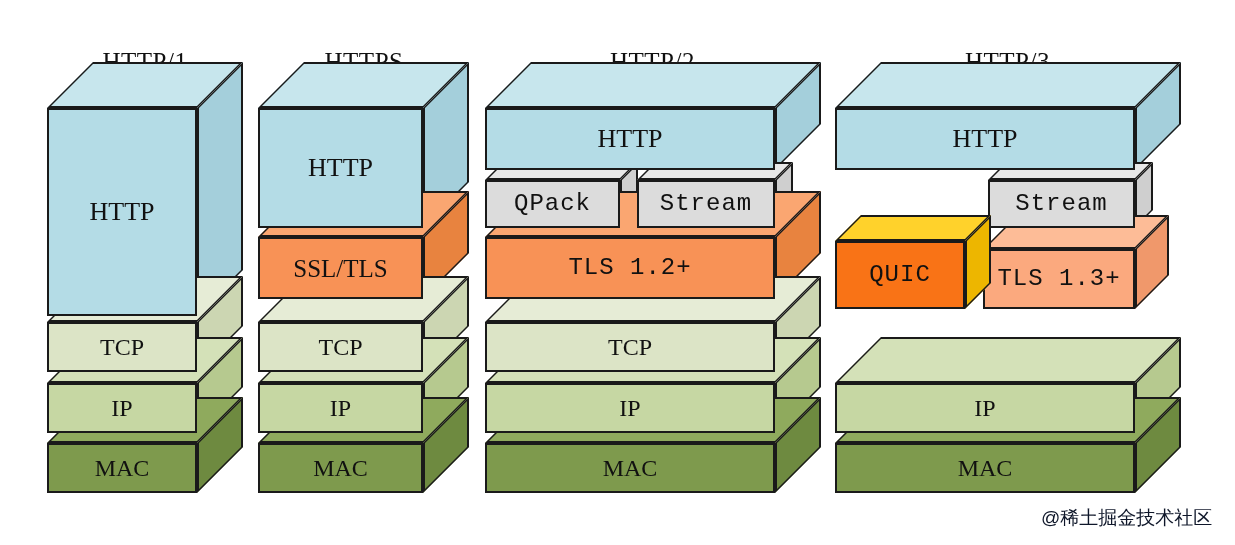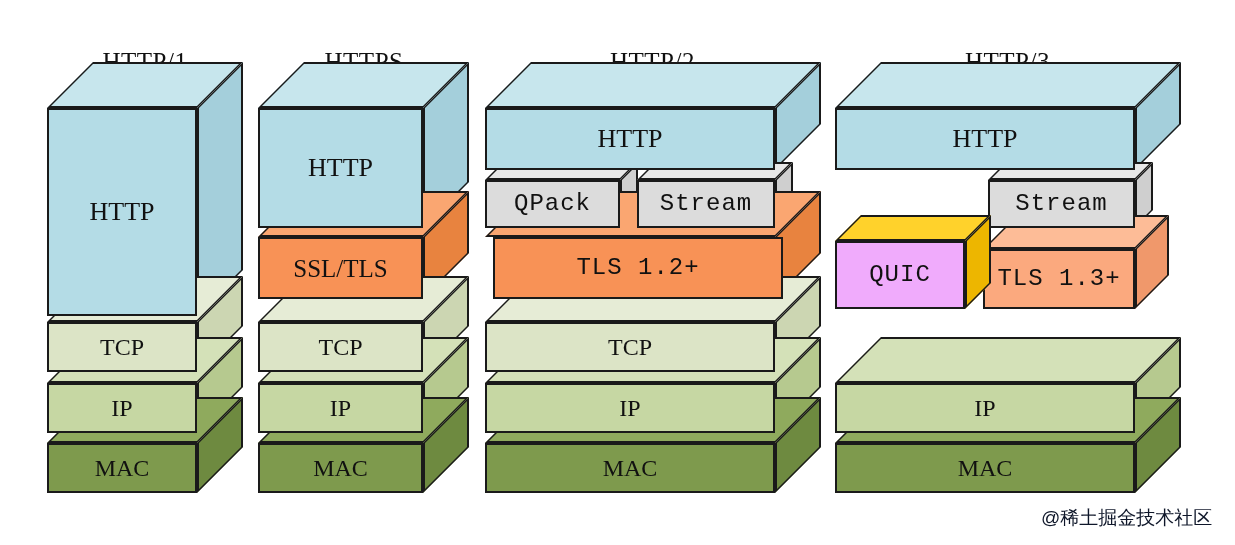--- a/index.html
+++ b/index.html
@@ -140,21 +140,21 @@
   <div class="slab" style="left:637px;top:180px;width:138px;height:48px;">
     <div class="side" style="left:138px;width:18px;background:#CFCFCF;"></div>
     <div class="top" style="top:-18px;height:18px;background:#E8E8E8;"></div>
     <div class="front" style="background:#DCDCDC;">
       <span class="lbl mono" style="font-size:24px;">Stream</span>
     </div>
   </div>
   <div class="slab" style="left:485px;top:237px;width:290px;height:62px;">
     <div class="side" style="left:290px;width:46px;background:#E8833F;"></div>
     <div class="top" style="top:-46px;height:46px;background:#FAA671;"></div>
-    <div class="front" style="background:#F89256;margin-left:8px;">
+    <div class="front" style="background:#F89256;">
       <span class="lbl mono" style="font-size:24px;">TLS 1.2+</span>
     </div>
   </div>
   <div class="slab" style="left:485px;top:322px;width:290px;height:50px;">
     <div class="side" style="left:290px;width:46px;background:#CCD6B2;"></div>
     <div class="top" style="top:-46px;height:46px;background:#E6ECD6;"></div>
     <div class="front" style="background:#DCE4C6;">
       <span class="lbl serif" style="font-size:24px;">TCP</span>
     </div>
   </div>
@@ -183,21 +183,21 @@
   <div class="slab" style="left:988px;top:180px;width:147px;height:48px;">
     <div class="side" style="left:147px;width:18px;background:#CFCFCF;"></div>
     <div class="top" style="top:-18px;height:18px;background:#E8E8E8;"></div>
     <div class="front" style="background:#DCDCDC;">
       <span class="lbl mono" style="font-size:24px;">Stream</span>
     </div>
   </div>
   <div class="slab" style="left:835px;top:241px;width:130px;height:68px;z-index:5;">
     <div class="side" style="left:130px;width:26px;background:#EDB600;"></div>
     <div class="top" style="top:-26px;height:26px;background:#FFD22B;"></div>
-    <div class="front" style="background:#f0abfc;">
+    <div class="front" style="background:#f97316;">
       <span class="lbl mono" style="font-size:24px;">QUIC</span>
     </div>
   </div>
   <div class="slab" style="left:983px;top:249px;width:152px;height:60px;">
     <div class="side" style="left:152px;width:34px;background:#F0986B;"></div>
     <div class="top" style="top:-34px;height:34px;background:#FDBC97;"></div>
     <div class="front" style="background:#FBA97E;">
       <span class="lbl mono" style="font-size:24px;">TLS 1.3+</span>
     </div>
   </div>

